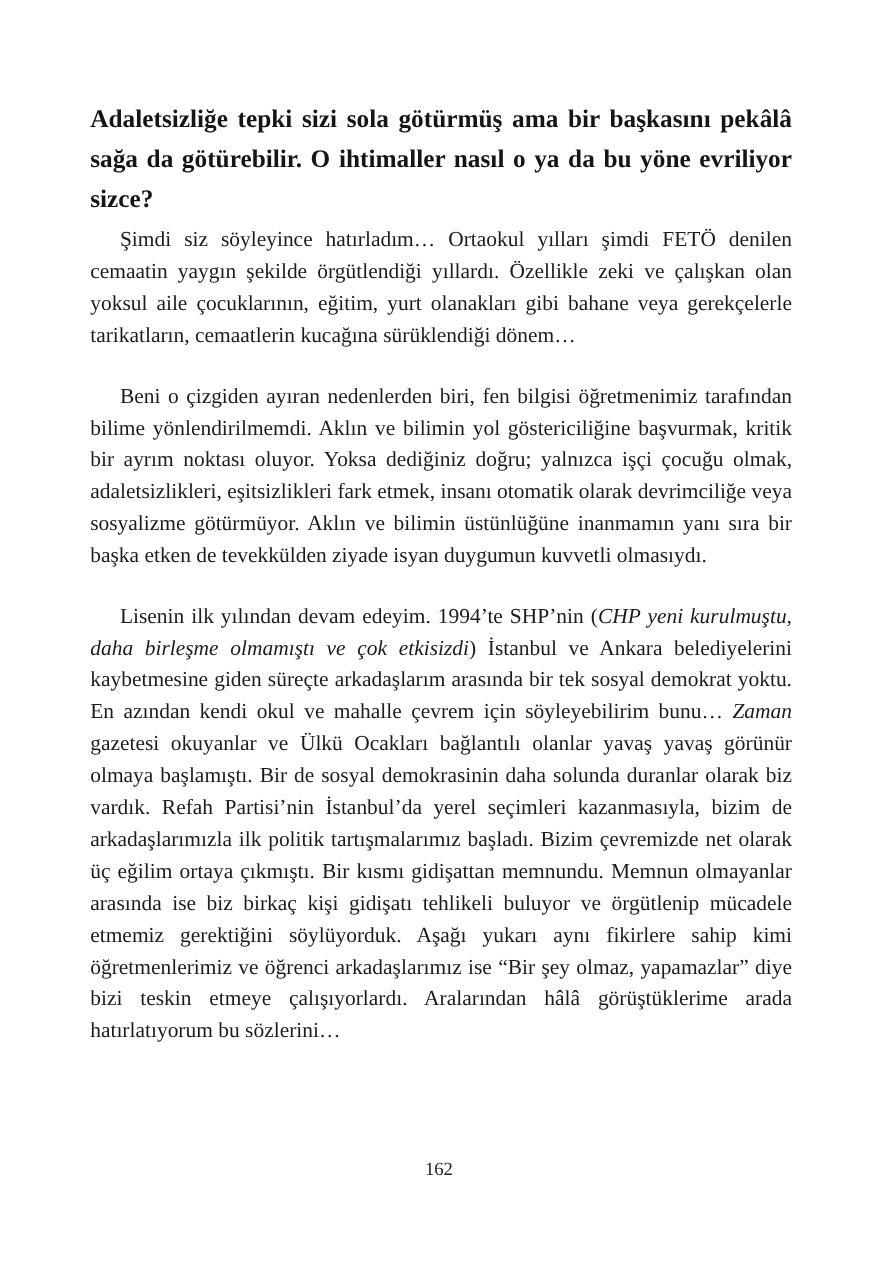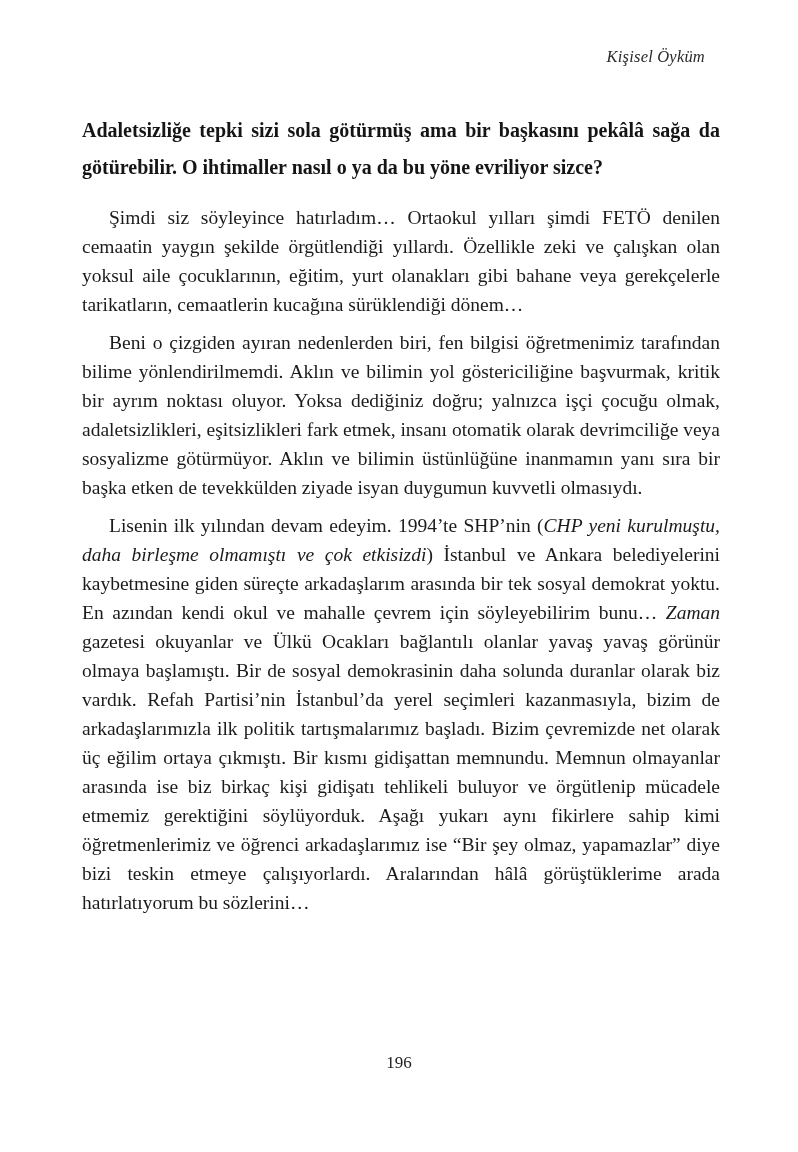--- a/index.html
+++ b/index.html
@@ -25,64 +25,63 @@
   .running-header {
     text-align: right;
     font-style: italic;
     font-size: 16.5px;
     line-height: 22px;
     color: #2b2b2b;
     padding-right: 15px;
     letter-spacing: 0.2px;
   }
   .question-heading {
-    margin: 44px 0 18px 0;
+    margin: 44px 0 4px 0;
     font-weight: bold;
-    font-size: 20px;
+    font-size: 23px;
     line-height: 36.5px;
     text-align: justify;
     color: #151515;
   }
   .body-text {
     margin-top: 3px;
     font-family: Liberation Serif, serif;
   }
   .para {
     margin: 0;
     padding: 0;
     font-size: 19.5px;
     line-height: 29px;
     text-align: justify;
     text-indent: 27px;
     color: #1b1b1b;
   }
   .para + .para {
-    margin-top: 9px;
+    margin-top: 26px;
   }
   .para .italic {
     font-style: italic;
   }
   .page-footer {
     position: absolute;
     left: 0;
     right: 0;
     top: 1053px;
     text-align: center;
     font-size: 17px;
     color: #222222;
   }
 </style>
 </head>
 <body>
 
 <div class="page">
-  <div class="running-header">Kişisel Öyküm</div>
 
   <h2 class="question-heading">Adaletsizliğe tepki sizi sola götürmüş ama bir başkasını pekâlâ sağa da götürebilir. O ihtimaller nasıl o ya da bu yöne evriliyor sizce?</h2>
 
   <div class="body-text">
       <p class="para"><span>Şimdi siz söyleyince hatırladım… Ortaokul yılları şimdi FETÖ denilen cemaatin yaygın şekilde örgütlendiği yıllardı. Özellikle zeki ve çalışkan olan yoksul aile çocuklarının, eğitim, yurt olanakları gibi bahane veya gerekçelerle tarikatların, cemaatlerin kucağına sürüklendiği dönem…</span></p>
       <p class="para"><span>Beni o çizgiden ayıran nedenlerden biri, fen bilgisi öğretmenimiz tarafından bilime yönlendirilmemdi. Aklın ve bilimin yol göstericiliğine başvurmak, kritik bir ayrım noktası oluyor. Yoksa dediğiniz doğru; yalnızca işçi çocuğu olmak, adaletsizlikleri, eşitsizlikleri fark etmek, insanı otomatik olarak devrimciliğe veya sosyalizme götürmüyor. Aklın ve bilimin üstünlüğüne inanmamın yanı sıra bir başka etken de tevekkülden ziyade isyan duygumun kuvvetli olmasıydı.</span></p>
       <p class="para"><span>Lisenin ilk yılından devam edeyim. 1994’te SHP’nin (</span><span class="italic">CHP yeni kurulmuştu, daha birleşme olmamıştı ve çok etkisizdi</span><span>) İstanbul ve Ankara belediyelerini kaybetmesine giden süreçte arkadaşlarım arasında bir tek sosyal demokrat yoktu. En azından kendi okul ve mahalle çevrem için söyleyebilirim bunu… </span><span class="italic">Zaman</span><span> gazetesi okuyanlar ve Ülkü Ocakları bağlantılı olanlar yavaş yavaş görünür olmaya başlamıştı. Bir de sosyal demokrasinin daha solunda duranlar olarak biz vardık. Refah Partisi’nin İstanbul’da yerel seçimleri kazanmasıyla, bizim de arkadaşlarımızla ilk politik tartışmalarımız başladı. Bizim çevremizde net olarak üç eğilim ortaya çıkmıştı. Bir kısmı gidişattan memnundu. Memnun olmayanlar arasında ise biz birkaç kişi gidişatı tehlikeli buluyor ve örgütlenip mücadele etmemiz gerektiğini söylüyorduk. Aşağı yukarı aynı fikirlere sahip kimi öğretmenlerimiz ve öğrenci arkadaşlarımız ise “Bir şey olmaz, yapamazlar” diye bizi teskin etmeye çalışıyorlardı. Aralarından hâlâ görüştüklerime arada hatırlatıyorum bu sözlerini…</span></p>
     </div>
 
-  <div class="page-footer">196</div>
+  <div class="page-footer">162</div>
 </div>
 
 </body></html>

